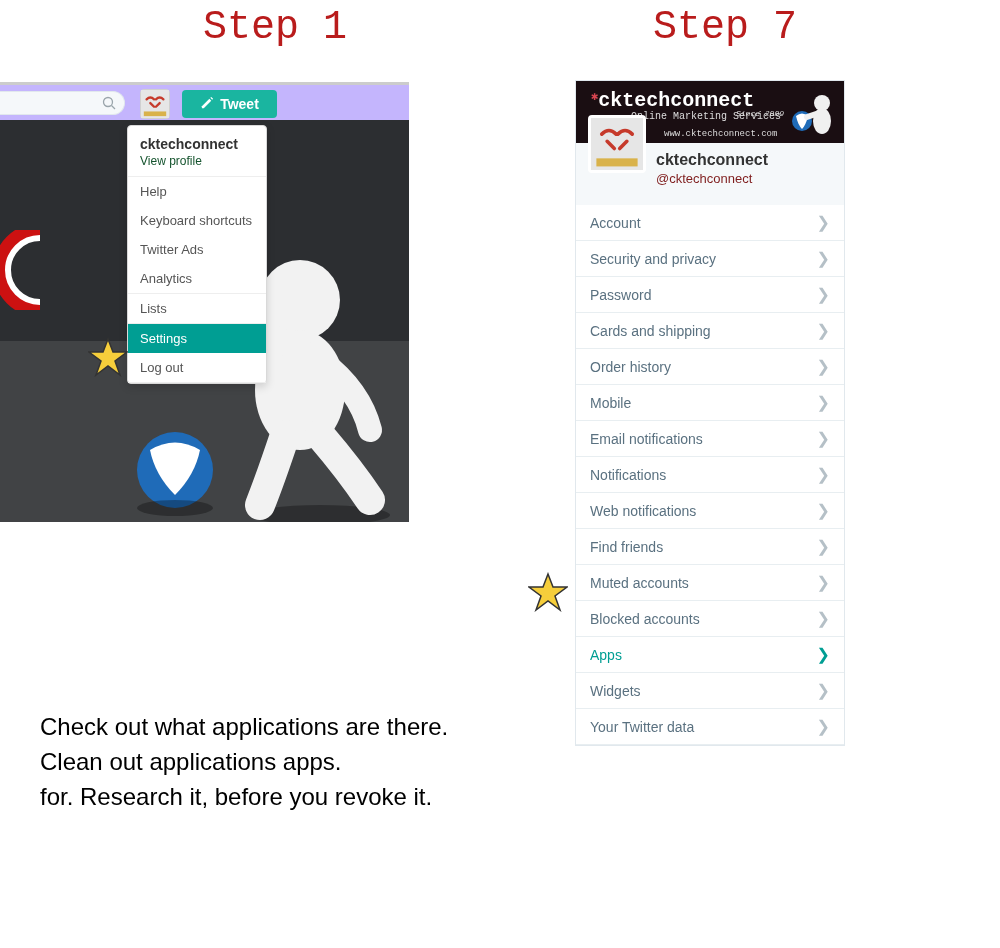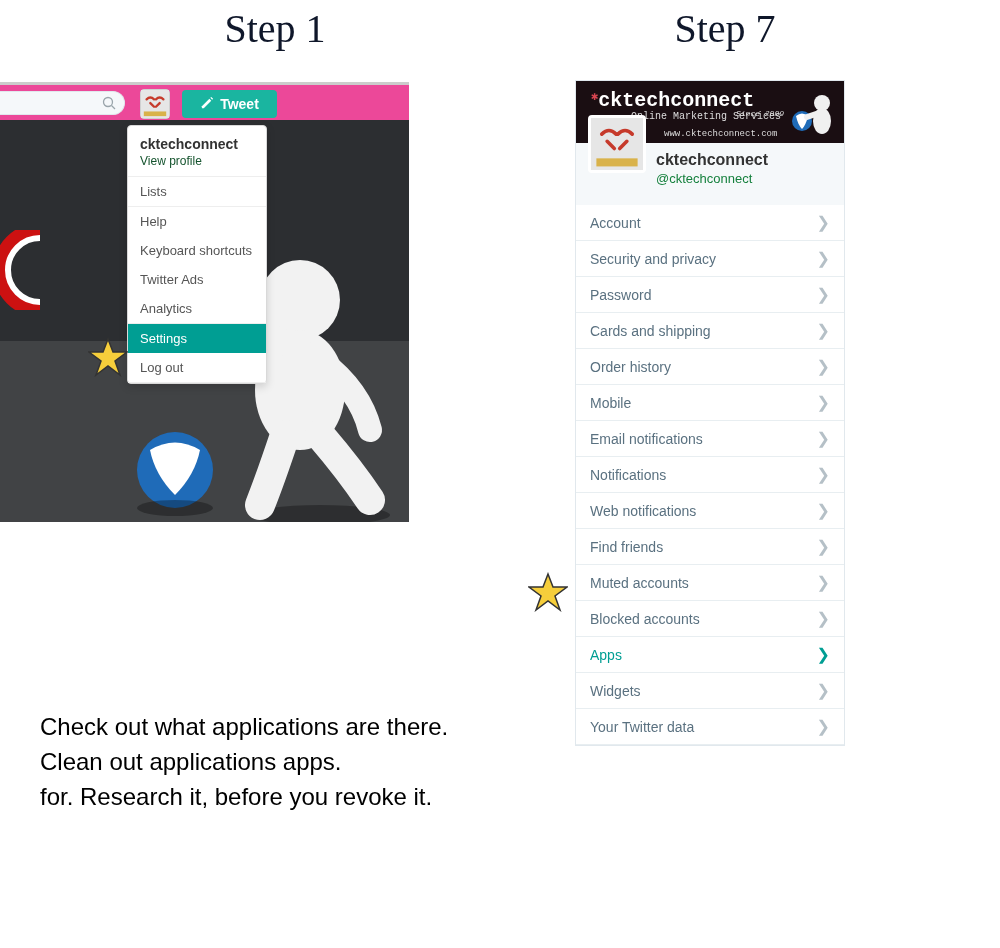--- a/index.html
+++ b/index.html
@@ -5,37 +5,37 @@
   * { box-sizing: border-box; margin: 0; padding: 0; }
   body {
     width: 1000px;
     height: 948px;
     background: #fff;
     font-family: "Helvetica Neue", Arial, sans-serif;
     position: relative;
     overflow: hidden;
   }
   .step-title {
-    font-family: Liberation Serif, serif;
+    font-family: Liberation Mono, monospace;
     font-size: 40px;
     font-weight: 500;
-    color: #0f172a;
+    color: #b91c1c;
     text-align: center;
   }
   
   .step1-wrap { position: absolute; left: 90px; top: 5px; width: 370px; }
   .step1-panel {
     position: absolute; left: 0px; top: 82px;
     width: 409px; height: 440px;
     background: #2c2e31;
     border-top: 3px solid #ccc;
   }
   .step1-topbar {
     position: absolute; left:0; top:0; right:0; height: 35px;
-    background: #ec4899;
+    background: #c4b5fd;
   }
   .searchbox {
     position: absolute; left: 0; top: 6px; width: 125px; height: 24px;
     border: 1px solid #e1e8ed; border-left: none;
     border-radius: 0 14px 14px 0;
     background: #f5f8fa;
   }
   .searchbox span {
     position: absolute; right: 8px; top: 4px; color: #9aa5ab; font-size: 14px;
   }
@@ -99,21 +99,21 @@
   .step2-header .hchar { position:absolute; right:5px; top:10px; width:50px; height:50px;}
   .profile-row {
     background:#f5f8fa; height: 62px; position:relative;
   }
   .profile-av {
     position:absolute; left:12px; top:-28px; width:58px; height:58px;
     background:#e2e2e2; border:3px solid #fff; border-radius:4px;
   }
   .profile-av svg { width:100%; height:100%; }
   .profile-nm { position:absolute; left:80px; top:8px; font-weight:bold; font-size:16px; color:#333;}
-  .profile-hn { position:absolute; left:80px; top:28px; font-size:13px; color:#15803d;}
+  .profile-hn { position:absolute; left:80px; top:28px; font-size:13px; color:#7f1d1d;}
   .settings-list {
     background:#fff;
   }
   .srow {
     display:flex; align-items:center; justify-content:space-between;
     padding: 8px 14px; border-bottom: 1px solid #e8eef1;
     font-size: 14px; color:#5a7180; cursor:pointer;text-align:center;
   }
   .srow.active { color:#009e93; }
   .srow.active .chev { color:#009e93; }
@@ -192,27 +192,27 @@
       <span>Tweet</span>
     </div>
   </div>
 
   <div class="dropdown">
     <div class="hdr">
       <div class="nm">cktechconnect</div>
       <div class="vp">View profile</div>
     </div>
     <div class="sec">
-      <div class="itm">Lists</div>
-    </div>
-    <div class="sec">
       <div class="itm">Help</div>
       <div class="itm">Keyboard shortcuts</div>
       <div class="itm">Twitter Ads</div>
       <div class="itm">Analytics</div>
+    </div>
+    <div class="sec">
+      <div class="itm">Lists</div>
     </div>
     <div class="sec">
       <div class="itm sel">Settings</div>
       <div class="itm">Log out</div>
     </div>
   </div>
 </div>
 
 <div class="star" style="left:88px; top:337px;">
   <svg viewBox="0 0 40 40">

